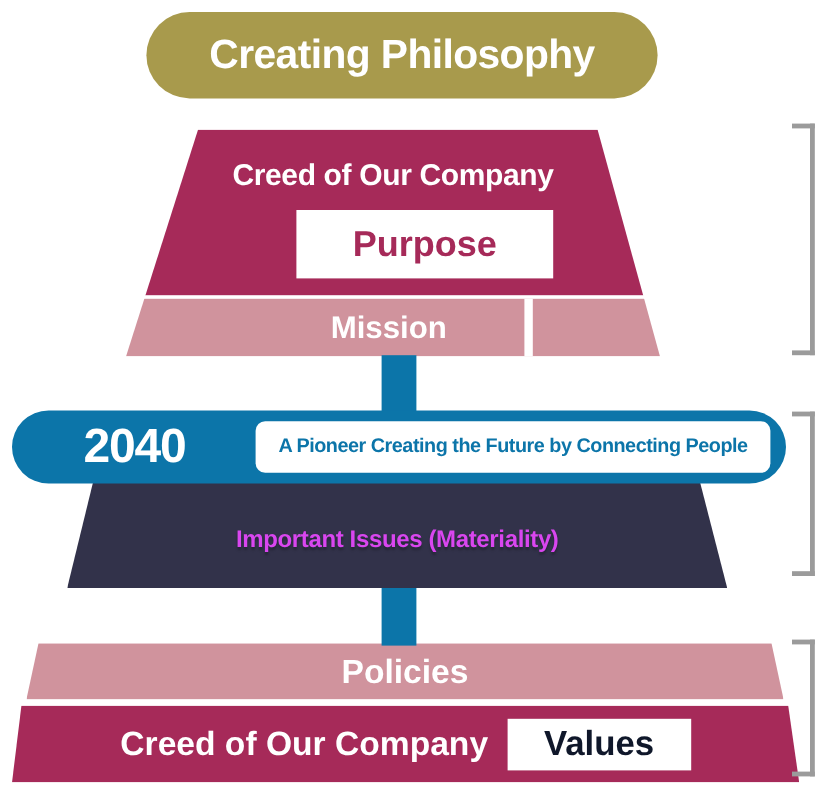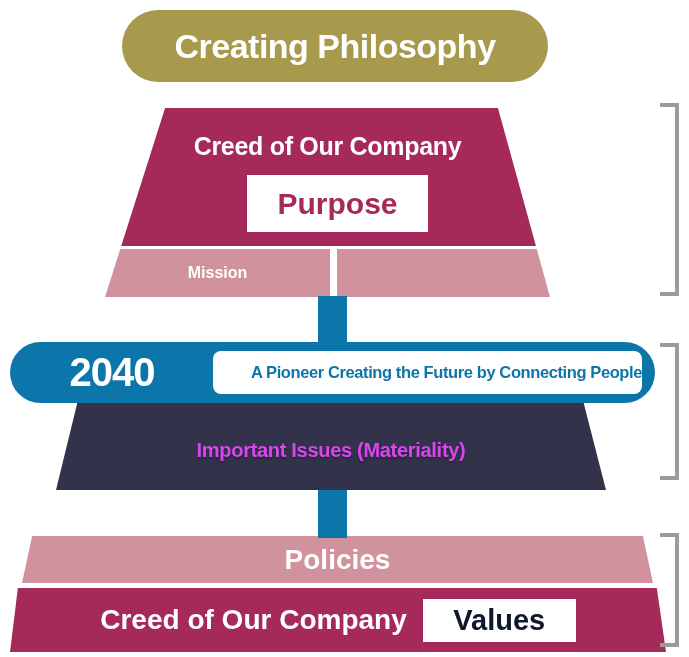--- a/index.html
+++ b/index.html
@@ -23,26 +23,26 @@
   .pyr-top{
     position:absolute;left:105px;top:108px;width:445px;height:189px;
     clip-path:polygon(13.5% 0, 88.3% 0, 100% 100%, 0 100%);
   }
   .pyr-top .crimson{position:relative;height:138px;background:#a62a59;}
   .creed-top{
     position:absolute;left:0;right:0;top:24px;text-align:center;
     color:#fff;font-size:25px;letter-spacing:-0.3px;
   }
   .purpose-box{
-    position:absolute;left:142px;top:67px;width:181px;height:57px;
+    position:absolute;left:142px;top:67px;width:214px;height:57px;
     background:#fff;display:flex;align-items:center;justify-content:center;
     color:#a62a59;font-size:30px;
   }
   .pyr-top .sep{height:3px;background:#fff;}
-  .pink-row{position:relative;height:48px;background:#d0939d;display:flex;color:#fff;font-size:16px;}
+  .pink-row{position:relative;height:48px;background:#d0939d;display:flex;color:#fff;font-size:26px;justify-content:center;}
   .pink-row .cell{display:flex;align-items:center;justify-content:center;}
   .cell.mission{width:225px;}
   .cell.vision{flex:1;}
   .mv-divider{width:7px;background:#fff;height:100%;}
 
   
   .connector{position:absolute;left:318px;width:29px;background:#0c75a9;z-index:1;}
   .connector.c1{top:296px;height:50px;}
   .connector.c2{top:488px;height:50px;}
 
@@ -52,21 +52,21 @@
     background:#0c75a9;border-radius:31px;z-index:3;
   }
   .year{
     position:absolute;left:0;top:0;width:204px;height:100%;
     display:flex;align-items:center;justify-content:center;
     color:#fff;font-size:40px;letter-spacing:-1px;
   }
   .statement-box{
     position:absolute;left:203px;top:9px;right:13px;bottom:9px;
     background:#fff;border-radius:8px;
-    display:flex;align-items:center;justify-content:flex-end;
+    display:flex;align-items:center;justify-content:center;
     color:#0c75a9;font-size:16.5px;letter-spacing:-0.4px;white-space:nowrap;
   }
 
   
   .navy{
     position:absolute;left:56px;top:400px;width:550px;height:90px;
     background:#32324a;z-index:2;
     clip-path:polygon(4% 0, 95.8% 0, 100% 100%, 0 100%);
     display:flex;align-items:center;justify-content:center;
   }

